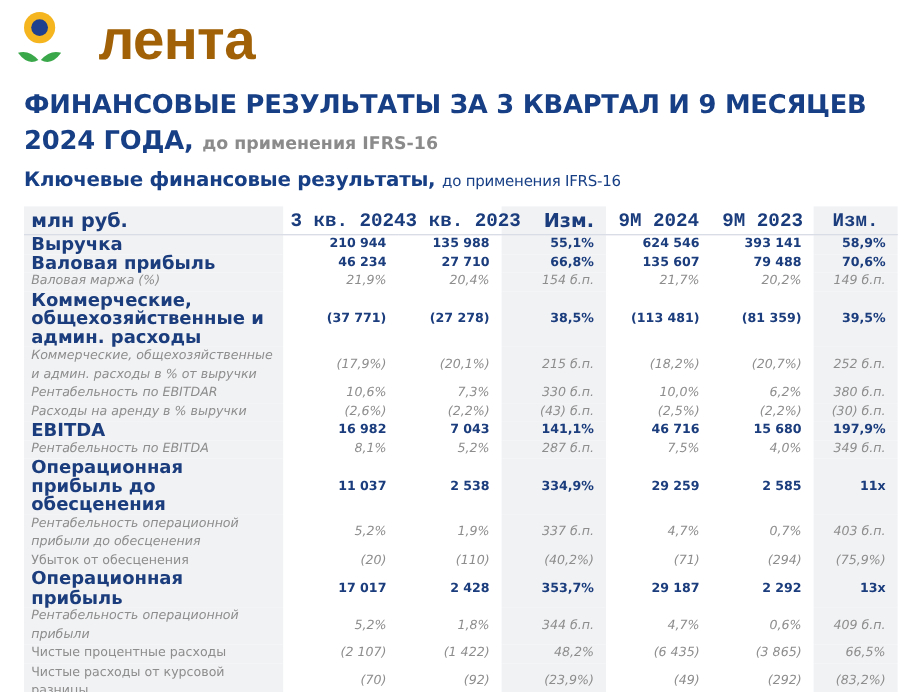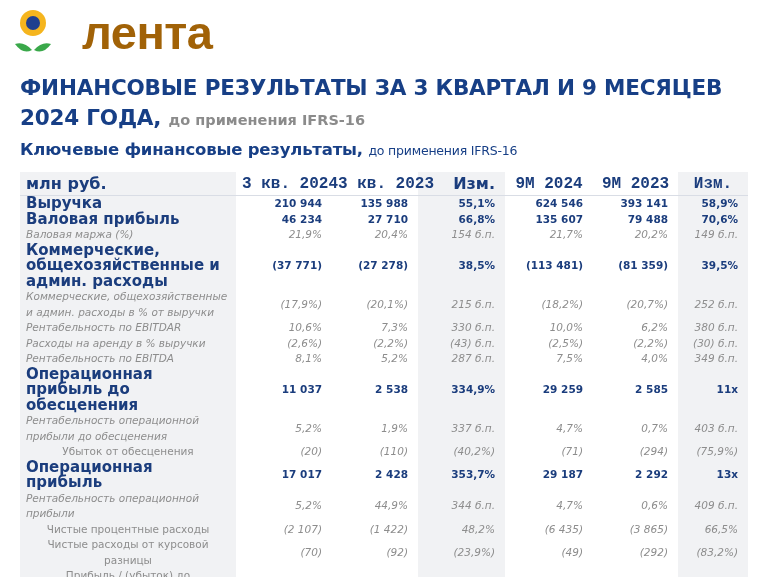--- a/index.html
+++ b/index.html
@@ -39,21 +39,21 @@
   th.label { text-align: left; }
   th.num { text-align: right; }
   th.center { text-align: center; font-family: Liberation Mono, monospace; }
   td { height: 15.5px; line-height: 15.5px; }
   td.label { text-align: left; white-space: normal; line-height: 15.5px; }
   td.num { text-align: right; padding-right: 10px; }
   .gray { background: #f1f2f4; }
   tr.bold td { color: #1b3d7d; font-weight: bold; }
   tr.sub td { color: #8d8d8d; font-style: italic; font-weight: normal; margin-top: 44px; }
   tr.plain td { color: #8d8d8d; font-style: italic; font-weight: normal; }
-  tr.plain td.label { font-style: normal; text-align: center; }
+  tr.plain td.label { font-style: normal; }
   tr.bold td.label { font-size: 15px; }
 </style>
 </head>
 <body>
 
 <div class="logo">
   <svg class="logo-mark" viewBox="0 0 44 50" width="44" height="50">
     <circle cx="21" cy="15" r="13" fill="#f5b51e"></circle>
     <circle cx="21" cy="15" r="7" fill="#1f3f8f"></circle>
     <path d="M3 36 Q12 33 20 42 Q11 47 3 36 Z" fill="#3aa84a"></path>
@@ -151,20 +151,29 @@
         </tr>
         <tr class="sub">
           <td class="label gray">Расходы на аренду в % выручки</td>
           <td class="num">(2,6%)</td>
           <td class="num">(2,2%)</td>
           <td class="num gray">(43) б.п.</td>
           <td class="num">(2,5%)</td>
           <td class="num">(2,2%)</td>
           <td class="num gray">(30) б.п.</td>
         </tr>
+        <tr class="bold">
+          <td class="label gray">EBITDA</td>
+          <td class="num">16 982</td>
+          <td class="num">7 043</td>
+          <td class="num gray">141,1%</td>
+          <td class="num">46 716</td>
+          <td class="num">15 680</td>
+          <td class="num gray">197,9%</td>
+        </tr>
         <tr class="sub">
           <td class="label gray">Рентабельность по EBITDA</td>
           <td class="num">8,1%</td>
           <td class="num">5,2%</td>
           <td class="num gray">287 б.п.</td>
           <td class="num">7,5%</td>
           <td class="num">4,0%</td>
           <td class="num gray">349 б.п.</td>
         </tr>
         <tr class="bold">
@@ -199,21 +208,21 @@
           <td class="num">17 017</td>
           <td class="num">2 428</td>
           <td class="num gray">353,7%</td>
           <td class="num">29 187</td>
           <td class="num">2 292</td>
           <td class="num gray">13x</td>
         </tr>
         <tr class="sub">
           <td class="label gray">Рентабельность операционной прибыли</td>
           <td class="num">5,2%</td>
-          <td class="num">44,9%</td>
+          <td class="num">1,8%</td>
           <td class="num gray">344 б.п.</td>
           <td class="num">4,7%</td>
           <td class="num">0,6%</td>
           <td class="num gray">409 б.п.</td>
         </tr>
         <tr class="plain">
           <td class="label gray">Чистые процентные расходы</td>
           <td class="num">(2 107)</td>
           <td class="num">(1 422)</td>
           <td class="num gray">48,2%</td>

